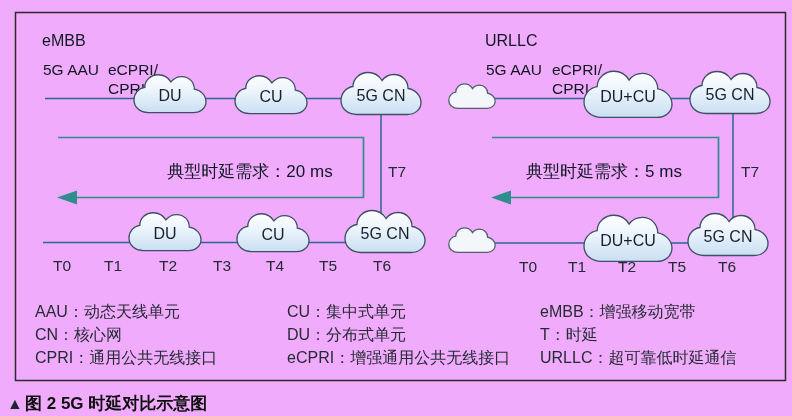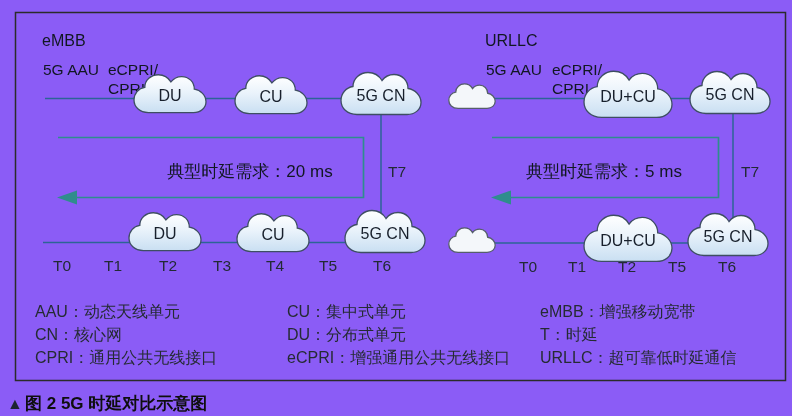--- a/index.html
+++ b/index.html
@@ -1,17 +1,17 @@
 <!DOCTYPE html>
 <html><head>
 <meta charset="utf-8">
 <style>
   html,body{margin:0;padding:0;background:#ffffff;}
   body{font-family:"Liberation Sans","DejaVu Sans",sans-serif;}
-  .stage{position:relative;width:792px;height:416px;background:#8b5cf6;overflow:hidden;}
+  .stage{position:relative;width:792px;height:416px;background:#f0abfc;overflow:hidden;}
   svg{display:block;}
   text{font-family:"Liberation Sans","DejaVu Sans",sans-serif;fill:#1c2430;}
   .section-title{font-size:16px;fill:#111722;}
   .iface-label{font-size:15.5px;fill:#111722;}
   .cloud-label{font-size:16px;text-anchor:middle;fill:#18202c;}
   .tick-label{font-size:15.5px;text-anchor:middle;fill:#222a35;}
   .latency-label{font-size:17px;text-anchor:middle;fill:#111722;}
   .t7-label{font-size:15.5px;fill:#222a35;}
   .legend-text{font-size:16px;fill:#252b33;}
   .caption-text{font-size:17px;font-weight:bold;fill:#0e0e0e;}

